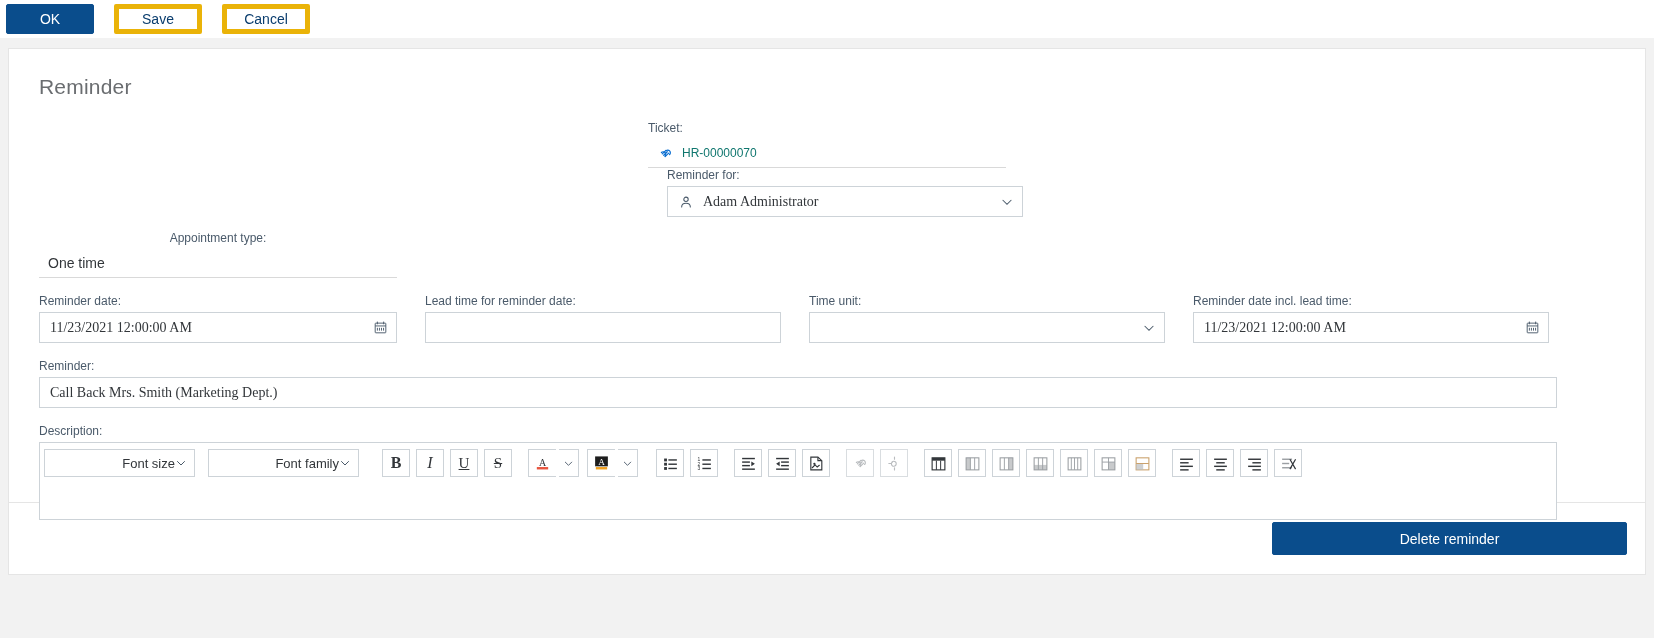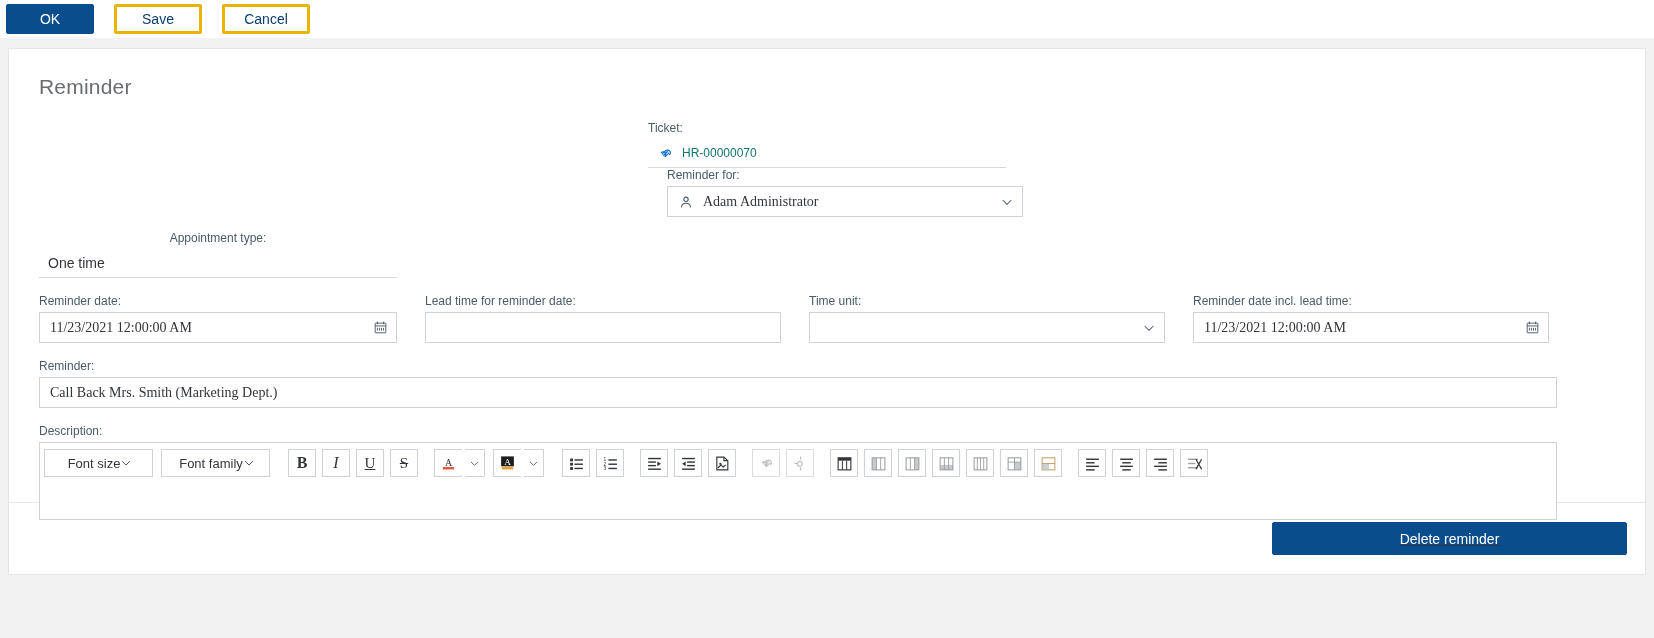--- a/index.html
+++ b/index.html
@@ -34,21 +34,21 @@
     line-height:1;
   }
   .btn-primary {
     background:#0a4d8c;
     color:#ffffff;
     border:1px solid #0a4d8c;
   }
   .btn-ghost {
     background:#ffffff;
     color:#0a3d6e;
-    border:3px solid #eab308;
+    border:5px solid #eab308;
   }
 
   
   .page {
     background:#f2f2f2;
     padding:10px 8px 0 8px;
     height:calc(638px - 38px);
   }
   .card {
     background:#ffffff;
@@ -136,29 +136,29 @@
     background:#ffffff;
   }
   .toolbar {
     display:flex;
     align-items:center;
     padding:6px 4px;
     gap:3px;
     flex-wrap:nowrap;
   }
   .sel {
-    width:109px;
+    width:151px;
     height:28px;
     border:1px solid #cdd3d8;
     display:flex; align-items:center;
-    justify-content:center;
+    justify-content:flex-end;
     padding:0 7px 0 10px;
     font-size:13px;
     color:#32363a;
-    margin-right:5px;
+    margin-right:10px;
     cursor:pointer;
     background:#fff;
   }
   .tb {
     width:28px; height:28px;
     border:1px solid #cdd3d8;
     background:#fff;
     display:flex; align-items:center; justify-content:center;
     cursor:pointer;
     font-size:15px;
@@ -180,21 +180,20 @@
   
   .footer {
     background:#ffffff;
     border:1px solid #e5e5e5;
     border-top:none;
     height:72px;
     display:flex;
     align-items:center;
     justify-content:flex-end;
     padding-right:18px;
-    text-decoration:underline;
   }
   .btn-delete {
     background:#0a4d8c;
     color:#ffffff;
     border:1px solid #0a4d8c;
     width:355px;
     height:33px;
     display:flex; align-items:center; justify-content:center;
     font-size:14px;
     cursor:pointer;

